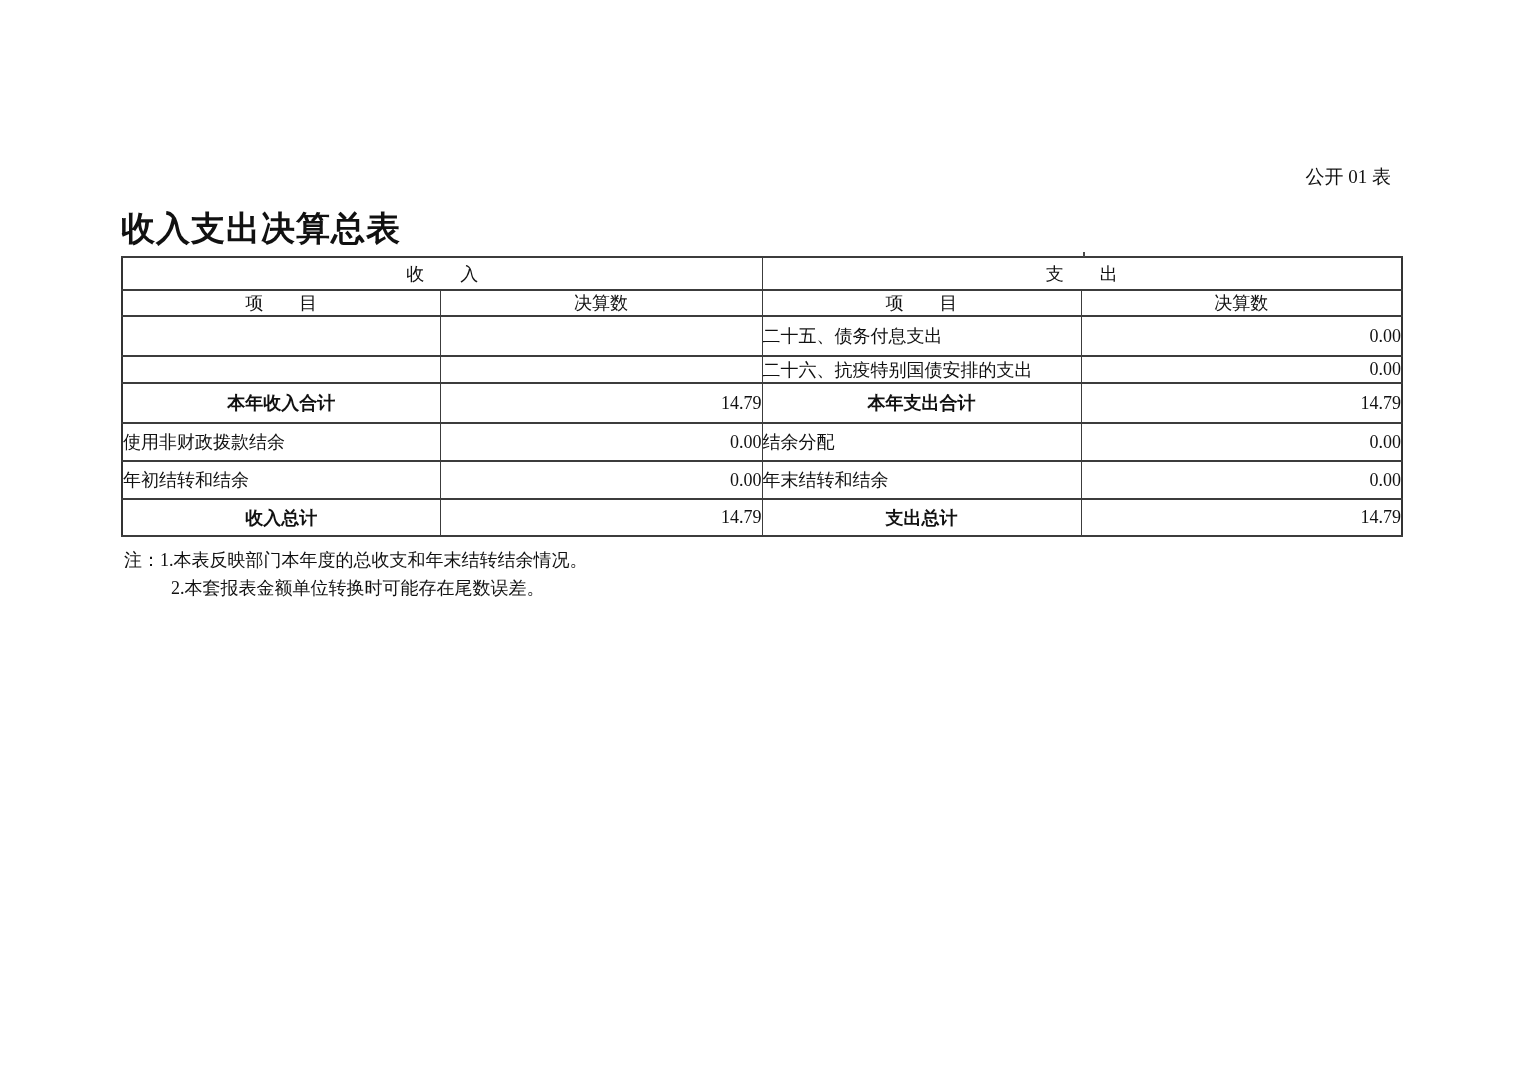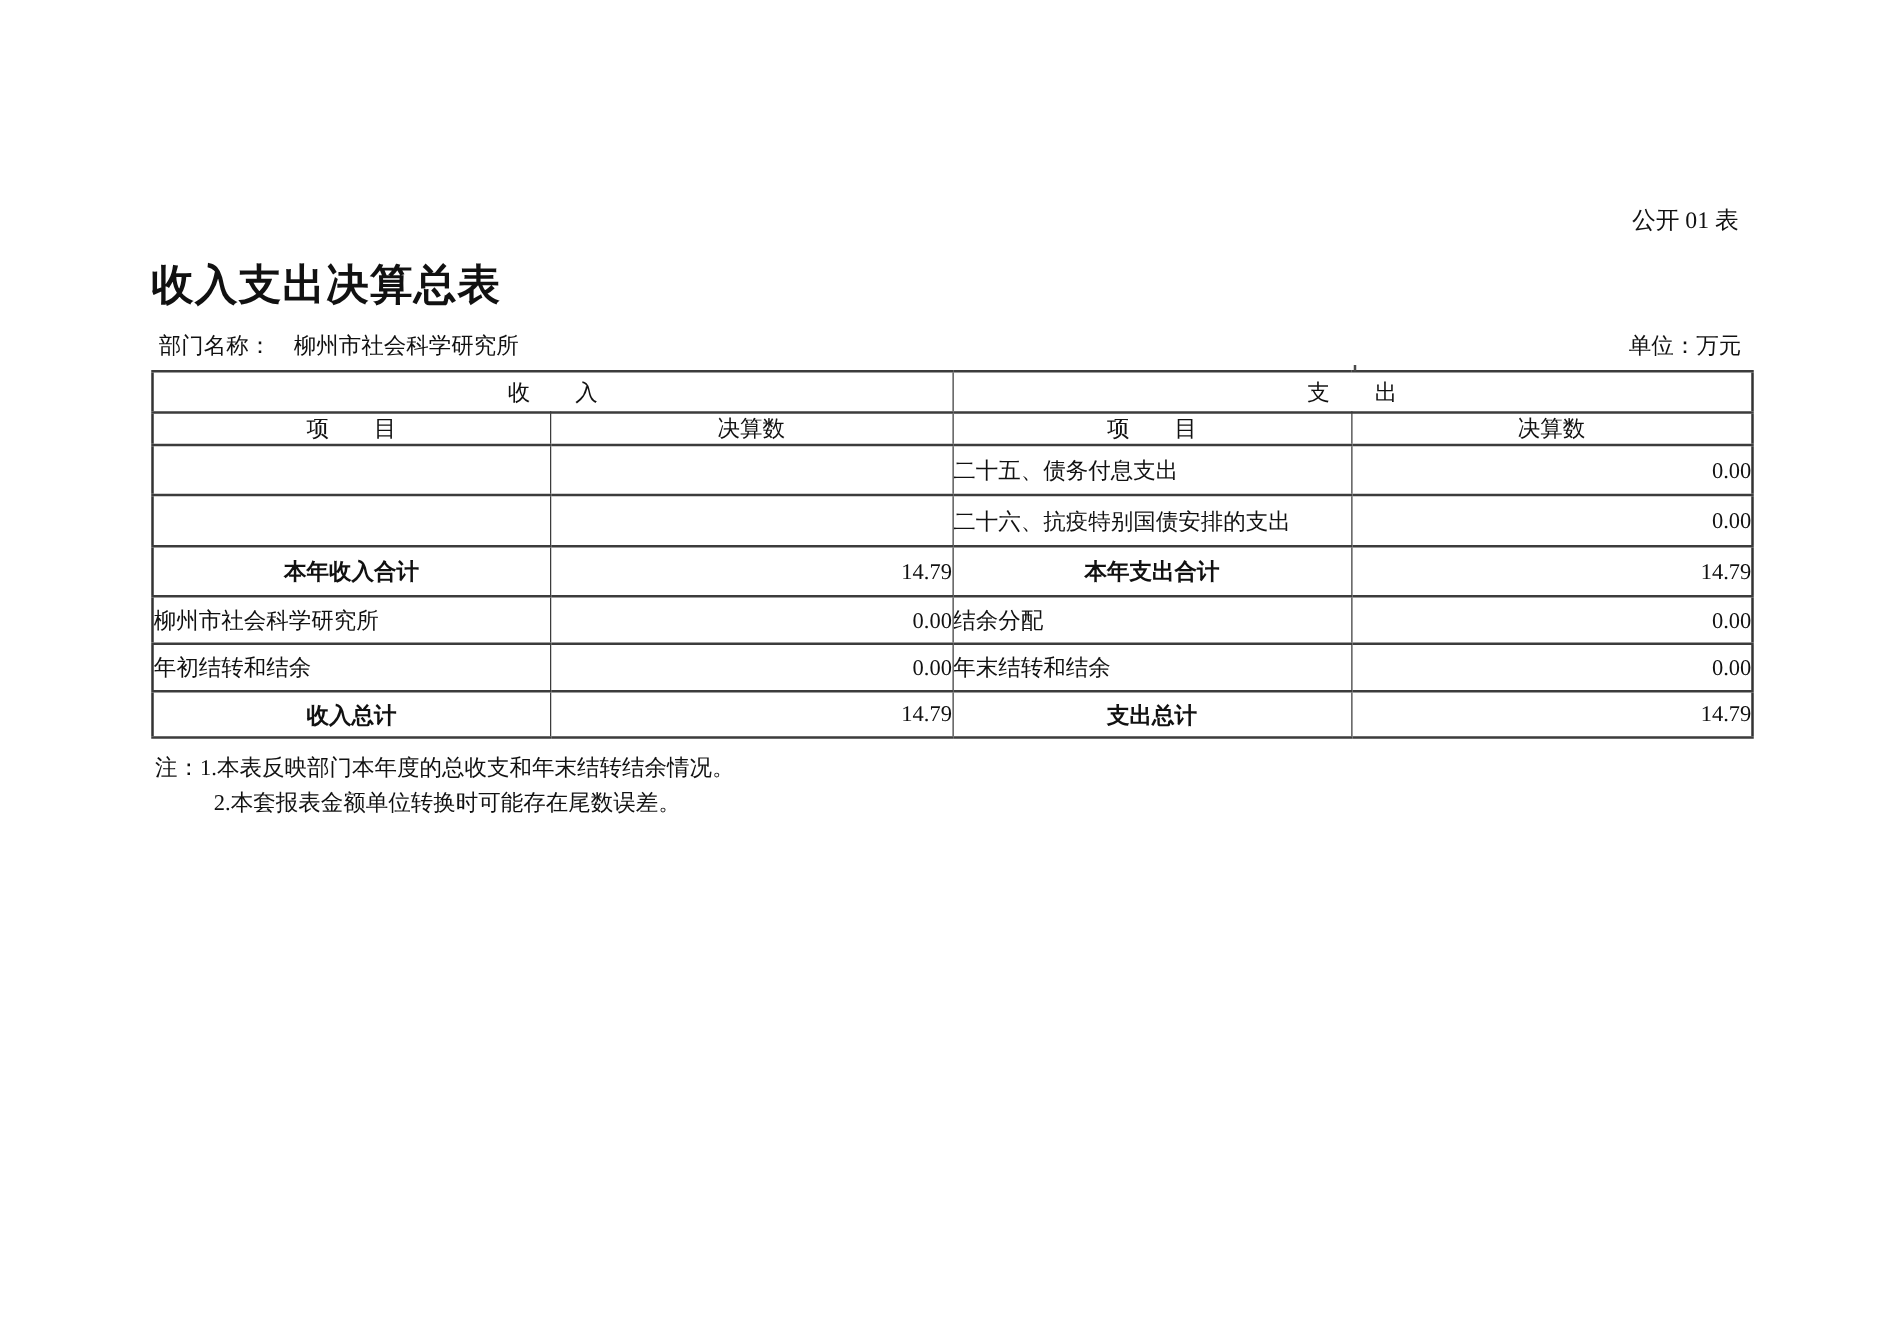--- a/index.html
+++ b/index.html
@@ -62,21 +62,21 @@
     border-top: 2px solid #3c3c3c;
     border-bottom: 2px solid #3c3c3c;
     font-size: 18px;
     white-space: nowrap;
     overflow: hidden;
     padding: 0;
   }
   tr.hrow1 { height: 33px; }
   tr.hrow2 { height: 26px; }
   tr.r1 { height: 40px; }
-  tr.r2 { height: 41px; }
+  tr.r2 { height: 27px; }
   tr.r3 { height: 40px; }
   tr.r4 { height: 38px; }
   tr.r5 { height: 38px; }
   tr.r6 { height: 37px; }
   td.section-header, td.col-header { text-align: center; }
   td.item-cell { text-align: left; padding-left: 8px; margin-top: 44px; }
   td.amount-cell { text-align: right; padding-right: 11px; font-family: Liberation Serif, serif; }
   td.total { font-weight: bold; text-align: center; padding-left: 0; }
   .notes {
     margin-top: 9px;
@@ -88,26 +88,20 @@
 </style>
 </head>
 <body>
 
 <div class="wrapper">
 
   <div class="sheet-label">公开 01 表</div>
 
   <div class="doc-title">收入支出决算总表</div>
 
-  <div class="meta-row">
-    <div class="meta-left">
-      <span>部门名称：</span><span class="dept-name">柳州市社会科学研究所</span>
-    </div>
-    <div class="meta-right">单位：万元</div>
-  </div>
 
   <div class="table-wrap">
     <div class="top-tick"></div>
     <table class="summary">
       <colgroup>
         <col style="width:318px">
           <col style="width:322px">
           <col style="width:319px">
           <col style="width:321px">
       </colgroup>
@@ -134,21 +128,21 @@
           <td class="item-cell">二十六、抗疫特别国债安排的支出</td>
           <td class="amount-cell">0.00</td>
         </tr>
         <tr class="r3">
           <td class="item-cell total">本年收入合计</td>
           <td class="amount-cell">14.79</td>
           <td class="item-cell total">本年支出合计</td>
           <td class="amount-cell">14.79</td>
         </tr>
         <tr class="r4">
-          <td class="item-cell">柳州市社会科学研究所</td>
+          <td class="item-cell">使用非财政拨款结余</td>
           <td class="amount-cell">0.00</td>
           <td class="item-cell">结余分配</td>
           <td class="amount-cell">0.00</td>
         </tr>
         <tr class="r5">
           <td class="item-cell">年初结转和结余</td>
           <td class="amount-cell">0.00</td>
           <td class="item-cell">年末结转和结余</td>
           <td class="amount-cell">0.00</td>
         </tr>

